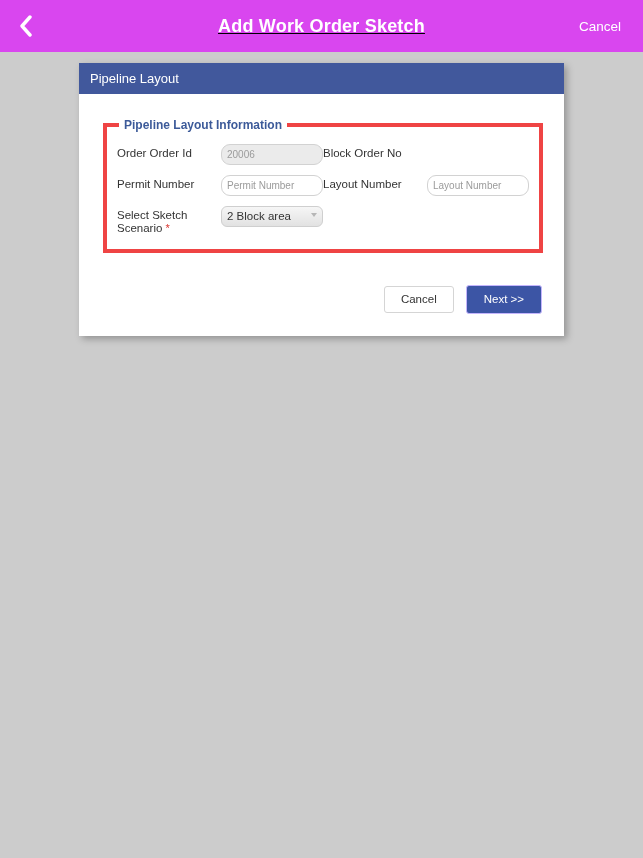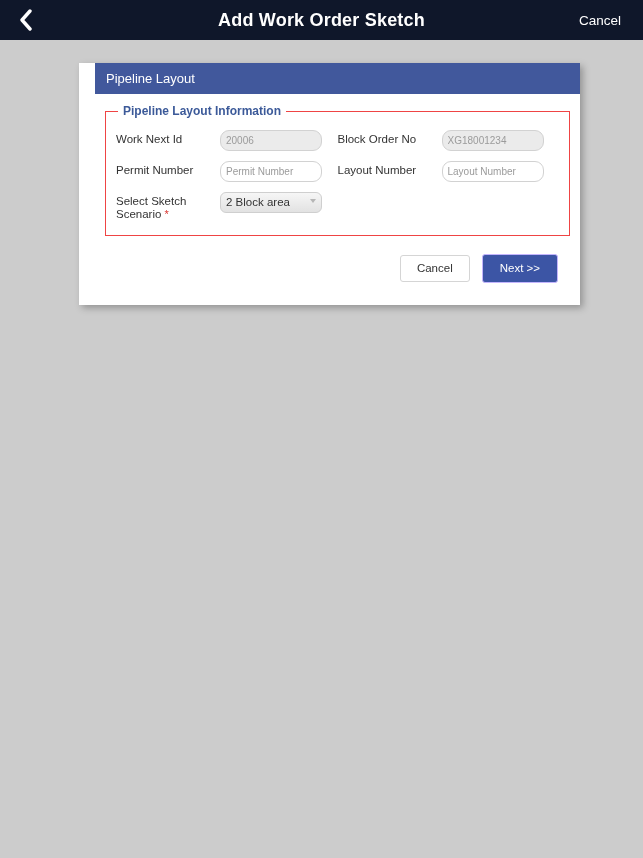--- a/index.html
+++ b/index.html
@@ -10,24 +10,25 @@
     width: 643px;
     height: 858px;
     background: #cccccc;
     font-family: "Liberation Sans", sans-serif;
     overflow: hidden;
   }
 
   
   .appbar {
     position: relative;
-    height: 40px;
-    background: #0f172a;
+    height: 52px;
+    background: #d946ef;
     display: flex;
     align-items: center;
+    text-decoration: underline;
   }
   .back-btn {
     position: absolute;
     left: 12px;
     top: 50%;
     transform: translateY(-50%);
     width: 28px;
     height: 28px;
     display: flex;
     align-items: center;
@@ -54,38 +55,37 @@
   }
 
   
   .card {
     position: absolute;
     left: 79px;
     top: 63px;
     width: 485px;
     background: #ffffff;
     box-shadow: 3px 3px 7px rgba(0, 0, 0, 0.28);
-    padding-left: 16px;
   }
   .card-header {
     background: #41589c;
     color: #ffffff;
     font-size: 13px;
     padding: 8px 11px;
     height: 15px;
     line-height: 15px;
   }
   .card-body {
     padding: 10px 10px 18px 10px;
   }
 
   
   fieldset.group {
-    border: 1px solid #ef4444;
-    margin: 0;
+    border: 4px solid #ef4444;
+    margin: 14px;
     padding: 12px 10px 14px 10px;
   }
   fieldset.group > legend {
     color: #3c5a99;
     font-size: 12px;
     font-weight: bold;
     padding: 0 5px;
     margin-left: 2px;
   }
 
@@ -215,30 +215,27 @@
 <div class="card">
 
   <div class="card-header">Pipeline Layout</div>
 
   <div class="card-body">
     <fieldset class="group">
       <legend>Pipeline Layout Information</legend>
 
       <div class="form-row">
         <div class="field">
-          <div class="field-label">Work Next Id</div>
+          <div class="field-label">Order Order Id</div>
           <div class="field-control">
             <input class="txt" type="text" disabled="" value="20006" style="">
           </div>
         </div>
         <div class="field">
           <div class="field-label">Block Order No</div>
-          <div class="field-control">
-            <input class="txt" type="text" disabled="" value="XG18001234" style="">
-          </div>
         </div>
       </div>
 
       <div class="form-row">
         <div class="field">
           <div class="field-label">Permit Number</div>
           <div class="field-control">
             <input class="txt" type="text" placeholder="Permit Number" style="">
           </div>
         </div>

